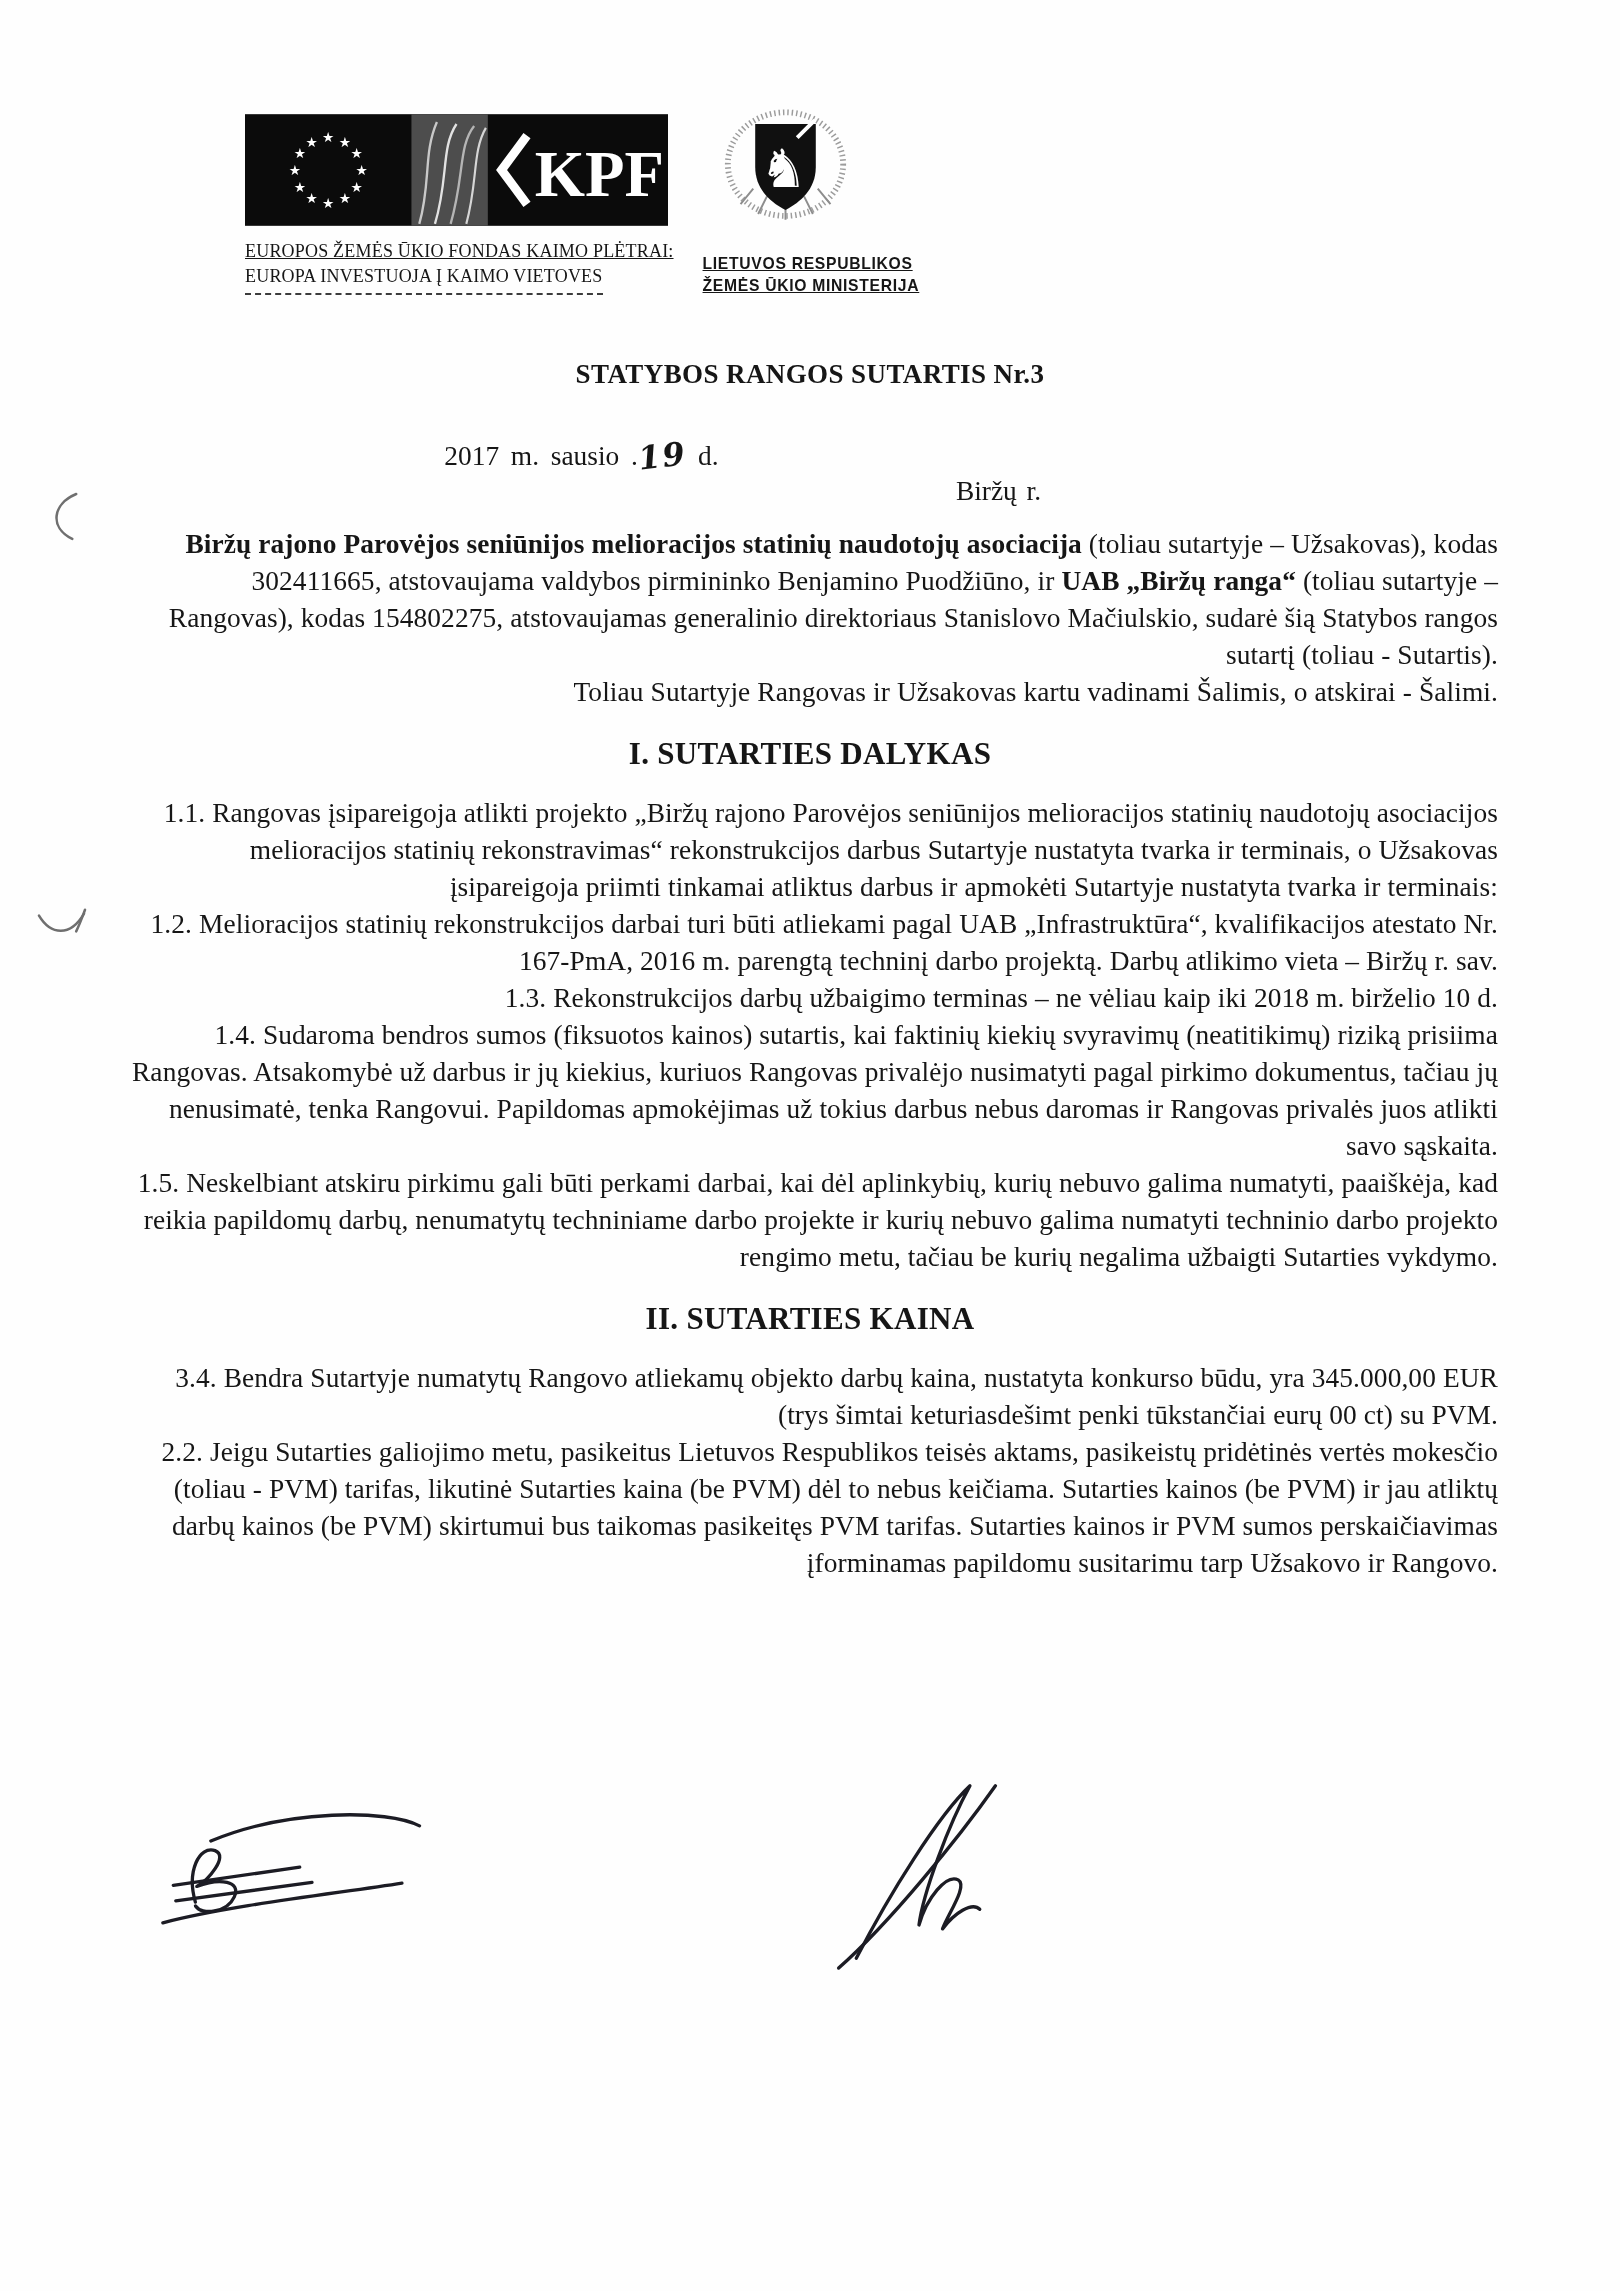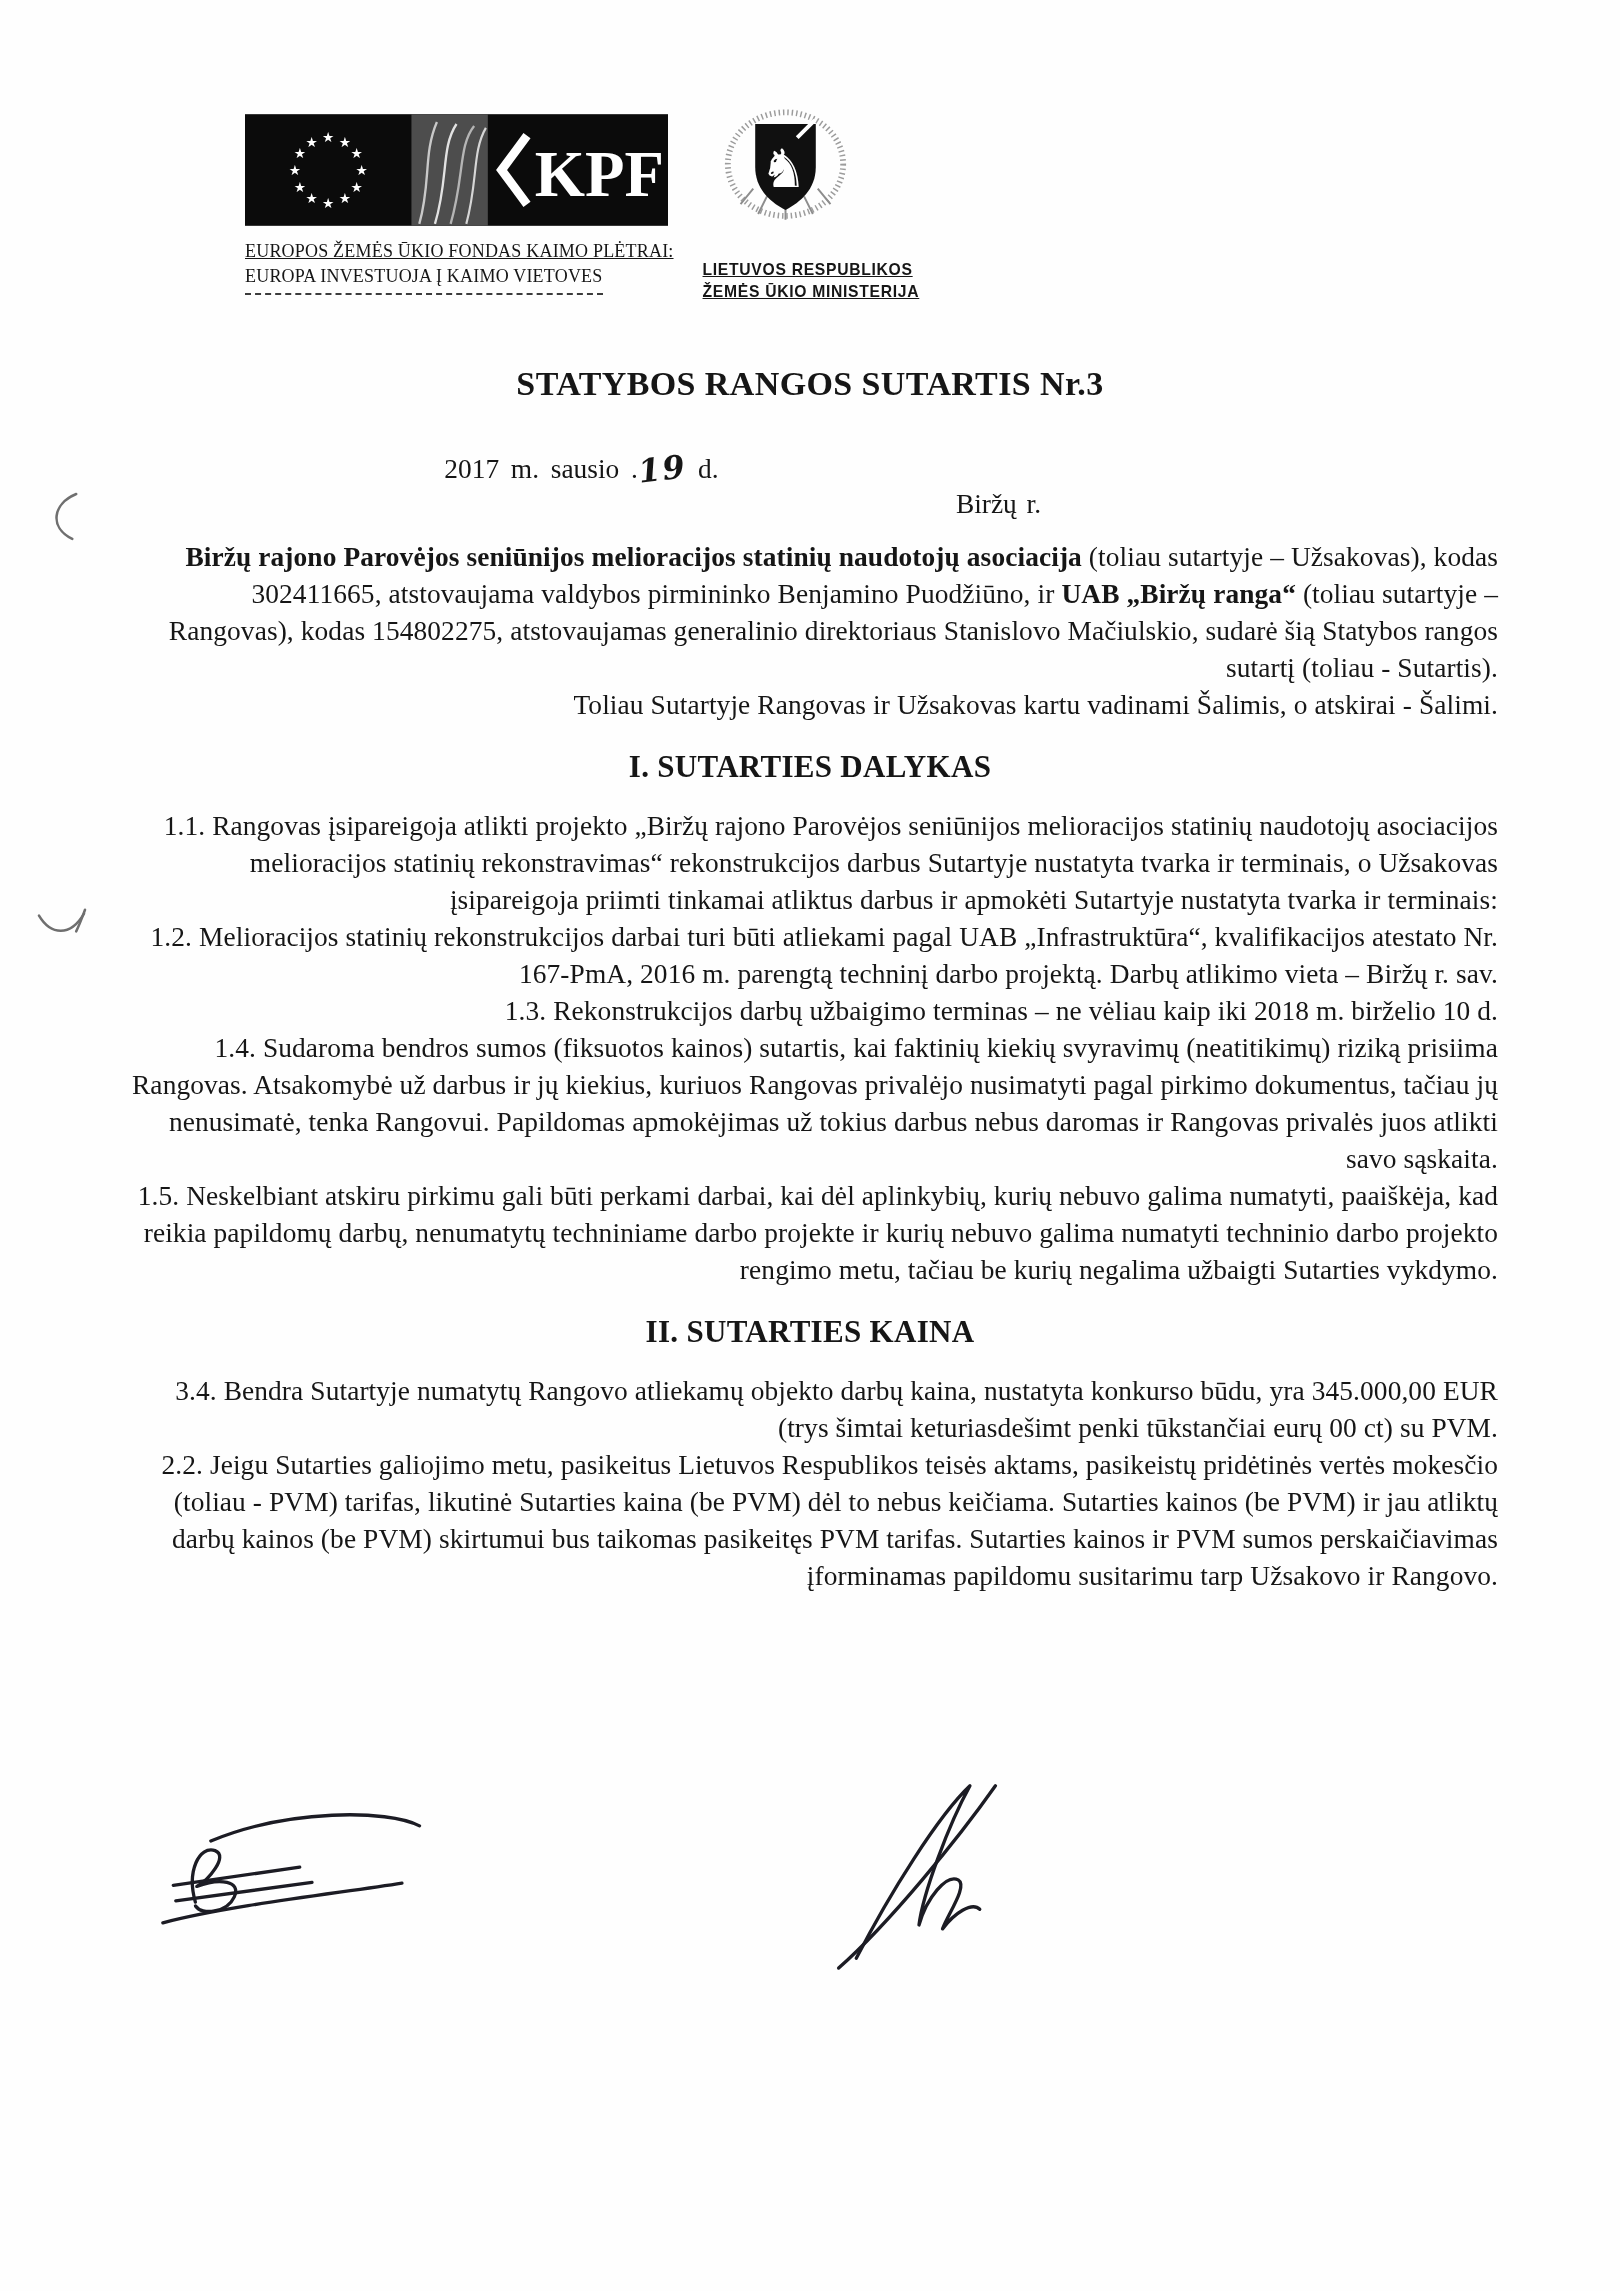--- a/index.html
+++ b/index.html
@@ -16,28 +16,28 @@
 
   
   .logos-row { display:flex; align-items:flex-start; padding-top:114px; margin-left:123px; }
   .eu-kpf-svg { width:423px; height:112px; display:block; }
   .coat-svg { width:129px; height:122px; margin-left:53px; margin-top:-5.9px; display:block; }
 
   .header-text-row { display:flex; margin-left:123px; margin-top:8.8px; align-items:flex-start;text-decoration:underline; }
   .eu-fund { font-size:18px; line-height:25.5px; letter-spacing:0.2px; white-space:nowrap; }
   .dash-underline { display:inline-block; border-bottom:2px dashed #3c3c3c; padding-bottom:2.9px; }
   .ministry {
-    margin-left:29px; margin-top:20px;
+    margin-left:29px; margin-top:14px;
     font-family:"Liberation Sans", sans-serif;
     font-size:15.7px; font-weight:bold; line-height:22.5px; letter-spacing:0.7px;
     white-space:nowrap;
   }
 
   
-  .doc-title { margin:61px 0 0; text-align:center; font-size:34px; font-weight:bold; letter-spacing:0.4px; }
+  .doc-title { margin:61px 0 0; text-align:center; font-size:27px; font-weight:bold; letter-spacing:0.4px; }
   .date-block { margin-top:45px; text-align:center; padding-right:457px; }
   .date-line { font-size:27.4px; word-spacing:4.9px; }
   .hand {
     display:inline-block;
     font-family:"DejaVu Serif", serif;
     font-style:italic; font-weight:bold;
     font-size:32px; letter-spacing:2px;
     transform:rotate(-7deg) translateY(2px);
   }
   .place-line { font-size:27.4px; margin-top:2.9px; word-spacing:2.9px;text-align:right; }

